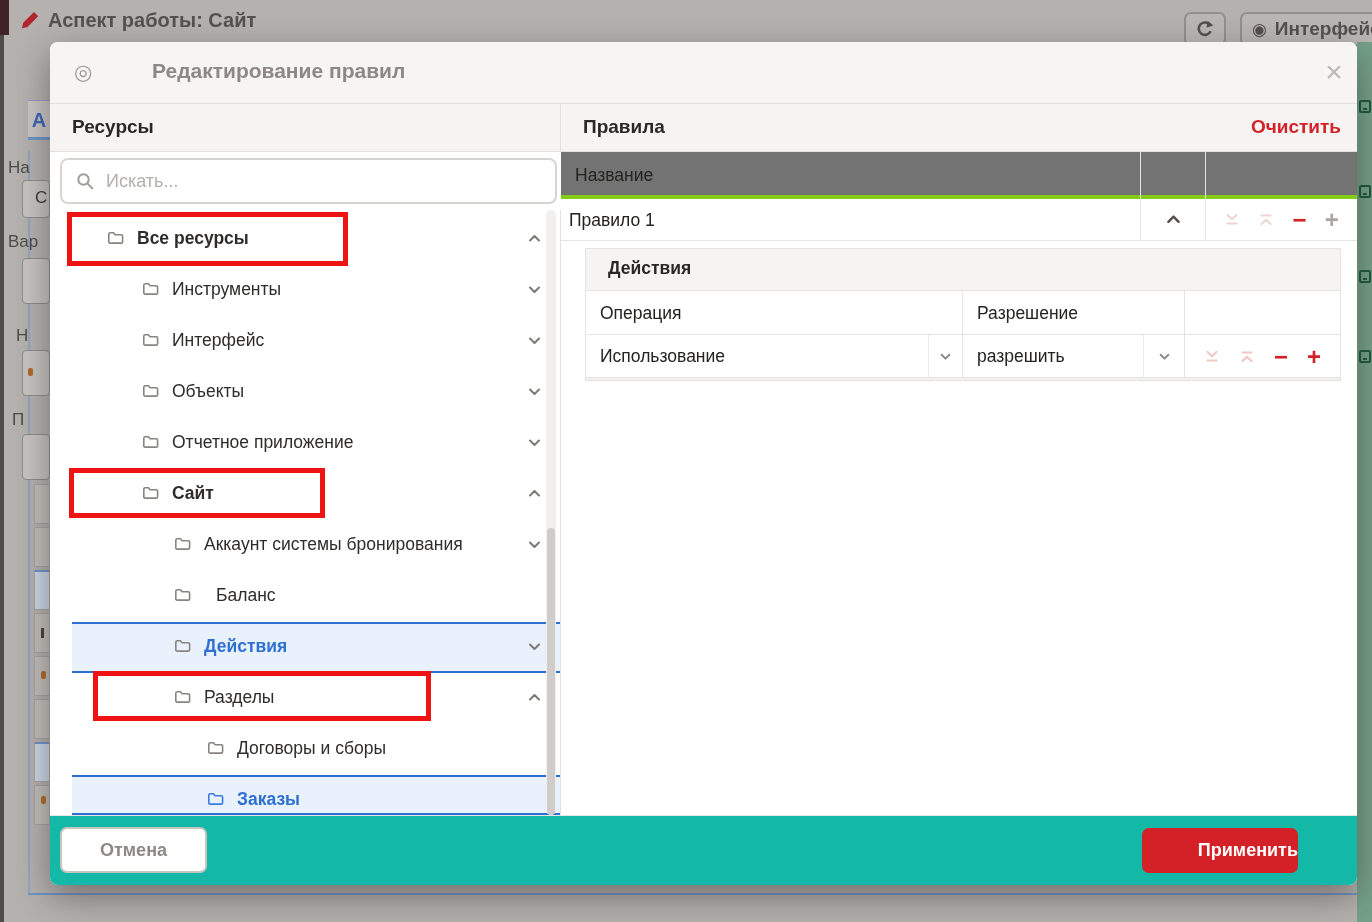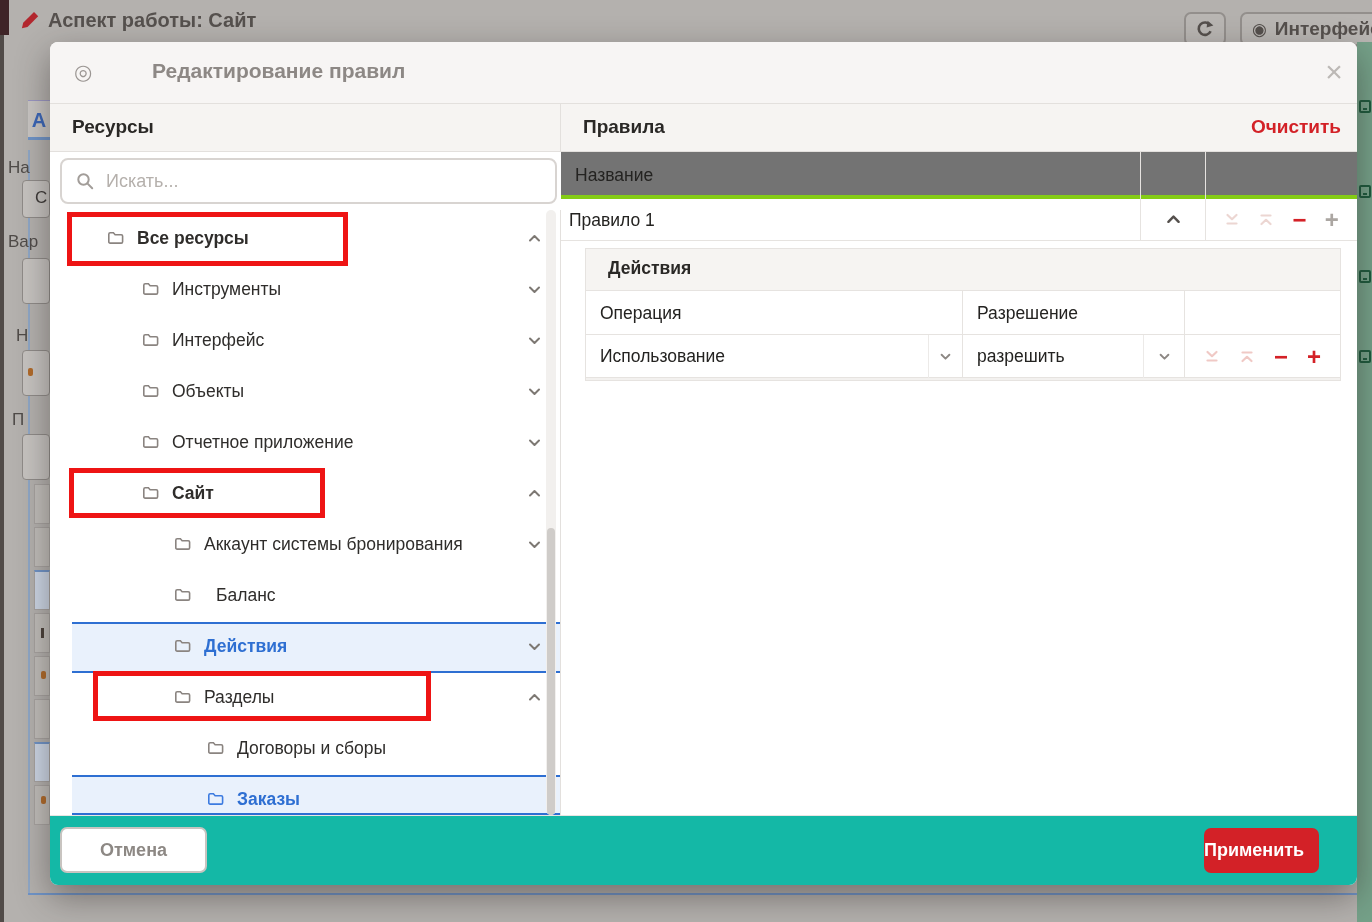--- a/index.html
+++ b/index.html
@@ -107,23 +107,23 @@
                    border-right:1px solid #e6e3e0; display:flex; align-items:center; justify-content:center; color:#8d8884; }
   .act-data .ic { position:absolute; left:599px; top:0; width:155px; height:43px; display:flex;
                   align-items:center; justify-content:space-evenly; }
 
   
   .m-footer { left:0; top:773px; width:1307px; height:70px; background:#14b8a6; border-top:1px solid #e8e5e2;
               border-radius:0 0 8px 8px; }
   .btn-cancel { position:absolute; left:10px; top:11px; width:147px; height:46px; background:#fff;
                 border:2px solid #c8c4c0; border-radius:7px; font-size:18px; font-weight:bold; color:#8d8884;
                 text-align:center; line-height:42px; cursor:pointer; }
-  .btn-apply { position:absolute; left:1154px; top:12px; width:115px; height:45px; background:#d32127;
+  .btn-apply { position:absolute; left:1092px; top:12px; width:156px; height:45px; background:#d32127;
                border:none; border-radius:7px; font-size:18px; font-weight:bold; color:#fff;
-               text-align:left; line-height:45px; cursor:pointer; }
+               text-align:right; line-height:45px; cursor:pointer; }
 
   
   .annot { border:5px solid #ee1414; background:transparent; pointer-events:none; z-index:50; }
   .an1 { left:67px; top:212px; width:281px; height:54px; }
   .an2 { left:69px; top:468px; width:256px; height:50px; }
   .an3 { left:93px; top:671px; width:338px; height:50px; }
 
   svg { display:block; }
 </style>
 </head>

